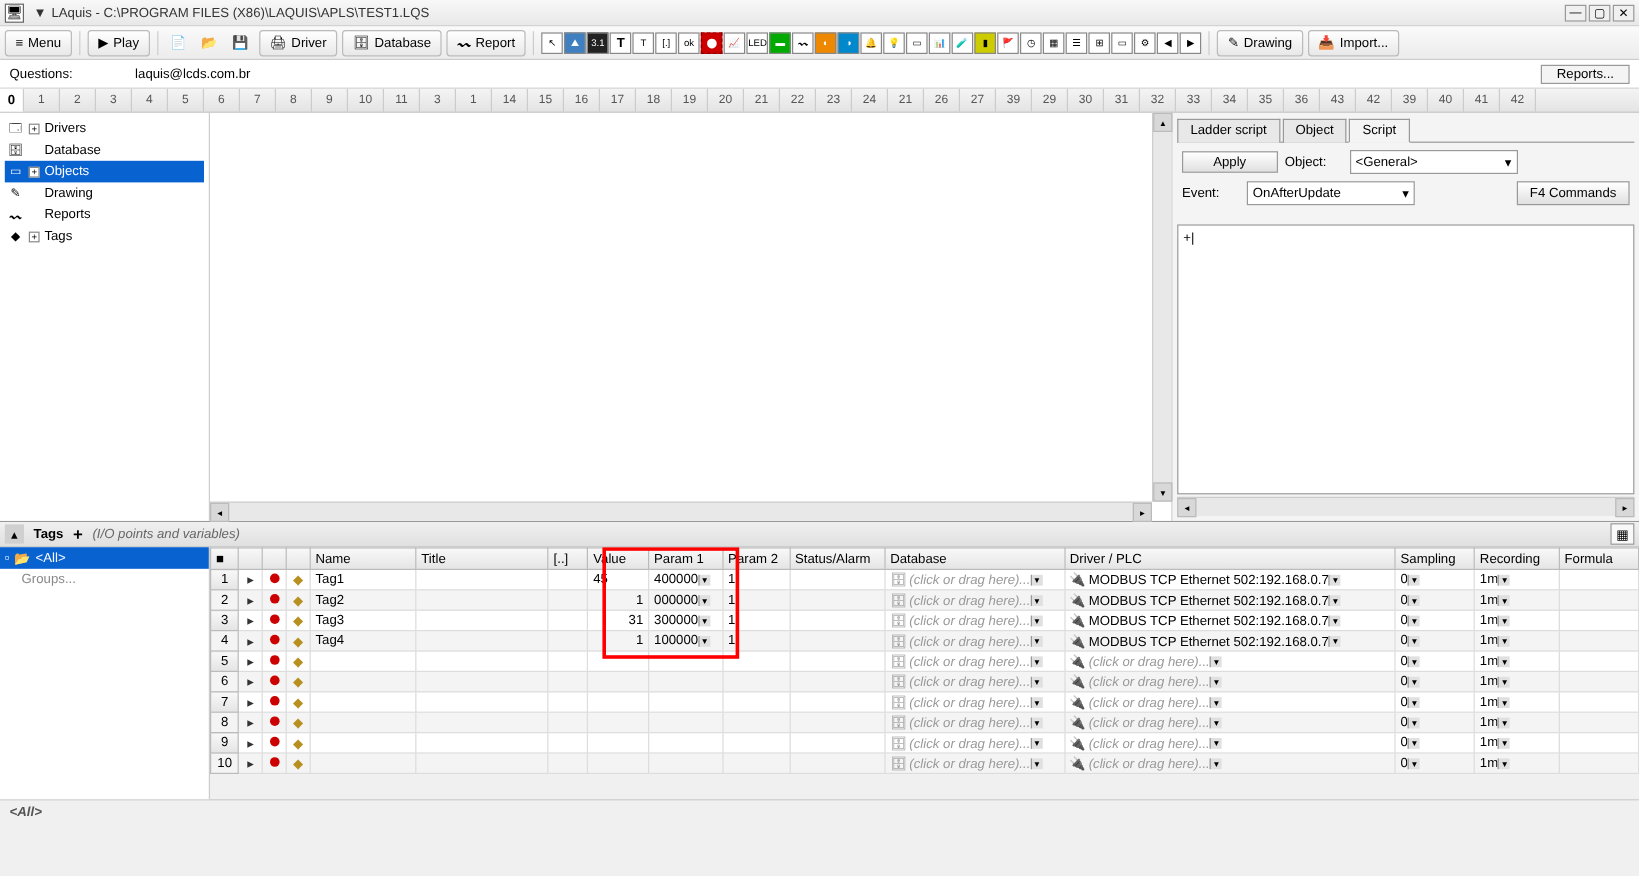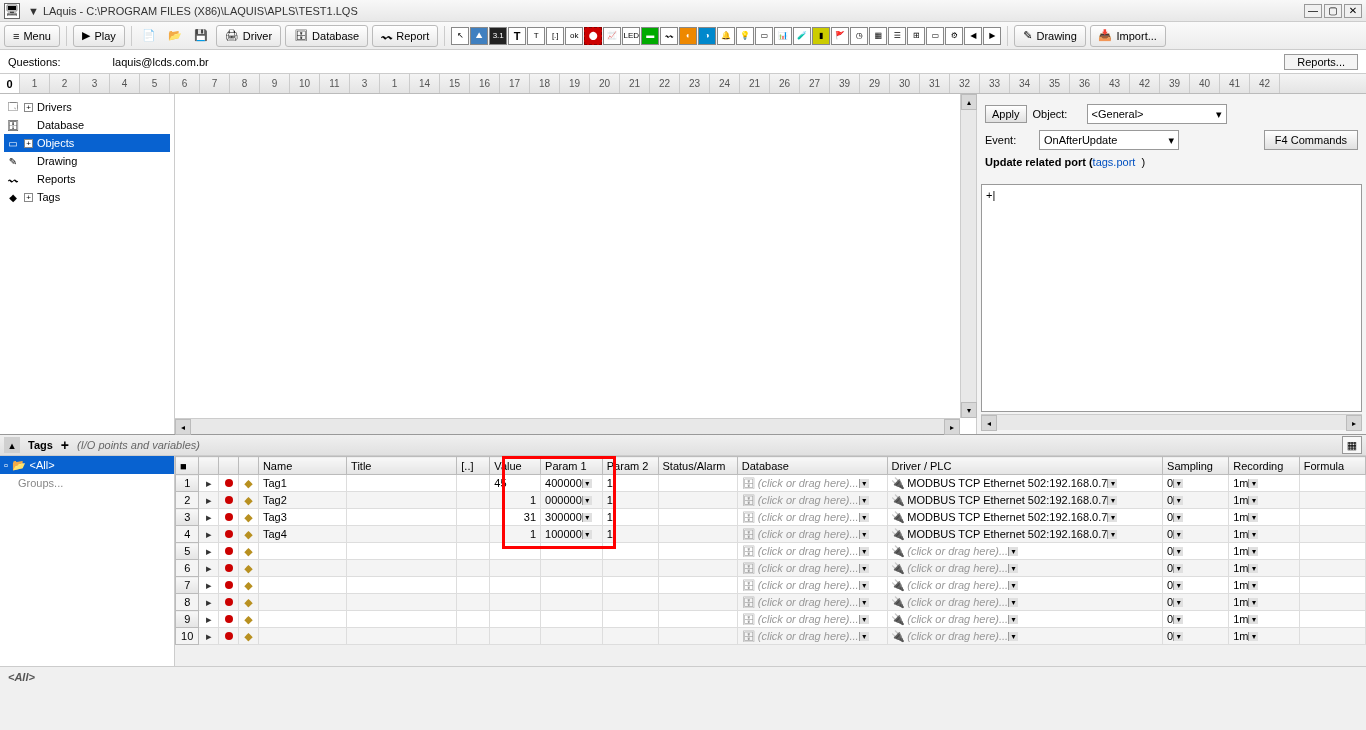--- a/index.html
+++ b/index.html
@@ -53,21 +53,21 @@
 
 
 .script-panel { width: 390px; background: #f4f4f4; border-left: 1px solid #ccc; padding: 4px; display: flex; flex-direction: column; }
 .script-tabs { display: flex; border-bottom: 1px solid #999; }
 .script-tab { padding: 3px 10px; border: 1px solid #999; border-bottom: none; background: #e8e8e8; margin-right: 2px; cursor: pointer; position: relative; top: 1px; }
 .script-tab.active { background: #f4f4f4; border-bottom: 1px solid #f4f4f4; }
 .script-form { padding: 6px 4px; }
 .script-row { display: flex; align-items: center; gap: 6px; margin-bottom: 6px; }
 .script-row label { min-width: 48px; }
 .script-row .combo { border: 1px solid #999; background: #fff; height: 20px; padding: 0 4px; display: flex; align-items: center; justify-content: space-between; }
-.script-row .apply-btn { border: 1px solid #999; background: linear-gradient(#fff,#e0e0e0); padding: 2px 6px; cursor: pointer; }
+.script-row .apply-btn { border: 1px solid #999; background: linear-gradient(#fff,#e0e0e0); padding: 2px 25px; cursor: pointer; }
 .f4-btn { border: 1px solid #999; background: linear-gradient(#fff,#e0e0e0); padding: 3px 10px; cursor: pointer; }
 .link-text { color: #0050c0; }
 .script-editor { flex: 1; background: #fff; border: 1px solid #999; margin-top: 4px; padding: 4px; font-family: monospace; }
 .script-scroll-h { height: 16px; background: #e8e8e8; border-top: 1px solid #ccc; display: flex; margin-top: 2px; }
 
 
 .tags-header-bar { height: 22px; background: linear-gradient(#f0f0f0,#e0e0e0); border-top: 1px solid #999; border-bottom: 1px solid #ccc; display: flex; align-items: center; padding: 0 4px; gap: 8px; }
 .tags-header-bar .collapse-btn { width: 16px; height: 16px; background: #d0d0d0; display: flex; align-items: center; justify-content: center; }
 .tags-header-bar .title { font-weight: bold; }
 .tags-header-bar .plus-btn { font-weight: bold; font-size: 14px; cursor: pointer; }
@@ -264,40 +264,42 @@
         <div class="scroll-btn">▾</div>
     </div>
     <div class="canvas-scrollbar-h">
       <div class="scroll-btn">◂</div>
         <div style="flex:1"></div>
         <div class="scroll-btn">▸</div>
     </div>
   </div>
 
   <div class="script-panel">
+    <div class="script-tabs">
+      <div class="script-tab">Ladder script</div>
+      <div class="script-tab">Object</div>
+      <div class="script-tab active">Script</div>
+    </div>
     <div class="script-form">
       <div class="script-row">
         <div class="apply-btn">Apply</div>
         <label>Object:</label>
         <div class="combo" style="width:140px">
             <span>&lt;General&gt;</span>
             <span>▾</span>
           </div>
       </div>
       <div class="script-row">
         <label>Event:</label>
         <div class="combo" style="width:140px">
             <span>OnAfterUpdate</span>
             <span>▾</span>
           </div>
         <div style="flex:1"></div>
         <div class="f4-btn">F4 Commands</div>
-      </div>
-      <div class="script-row">
-        <span><b>Update related port (</b><span class="link-text">tags.port</span>&nbsp;&nbsp;<span>)</span></span>
       </div>
     </div>
     <div class="script-editor"><span>+|</span></div>
     <div class="script-scroll-h">
       <div class="scroll-btn">◂</div>
         <div style="flex:1"></div>
         <div class="scroll-btn">▸</div>
     </div>
   </div>
 </div>

